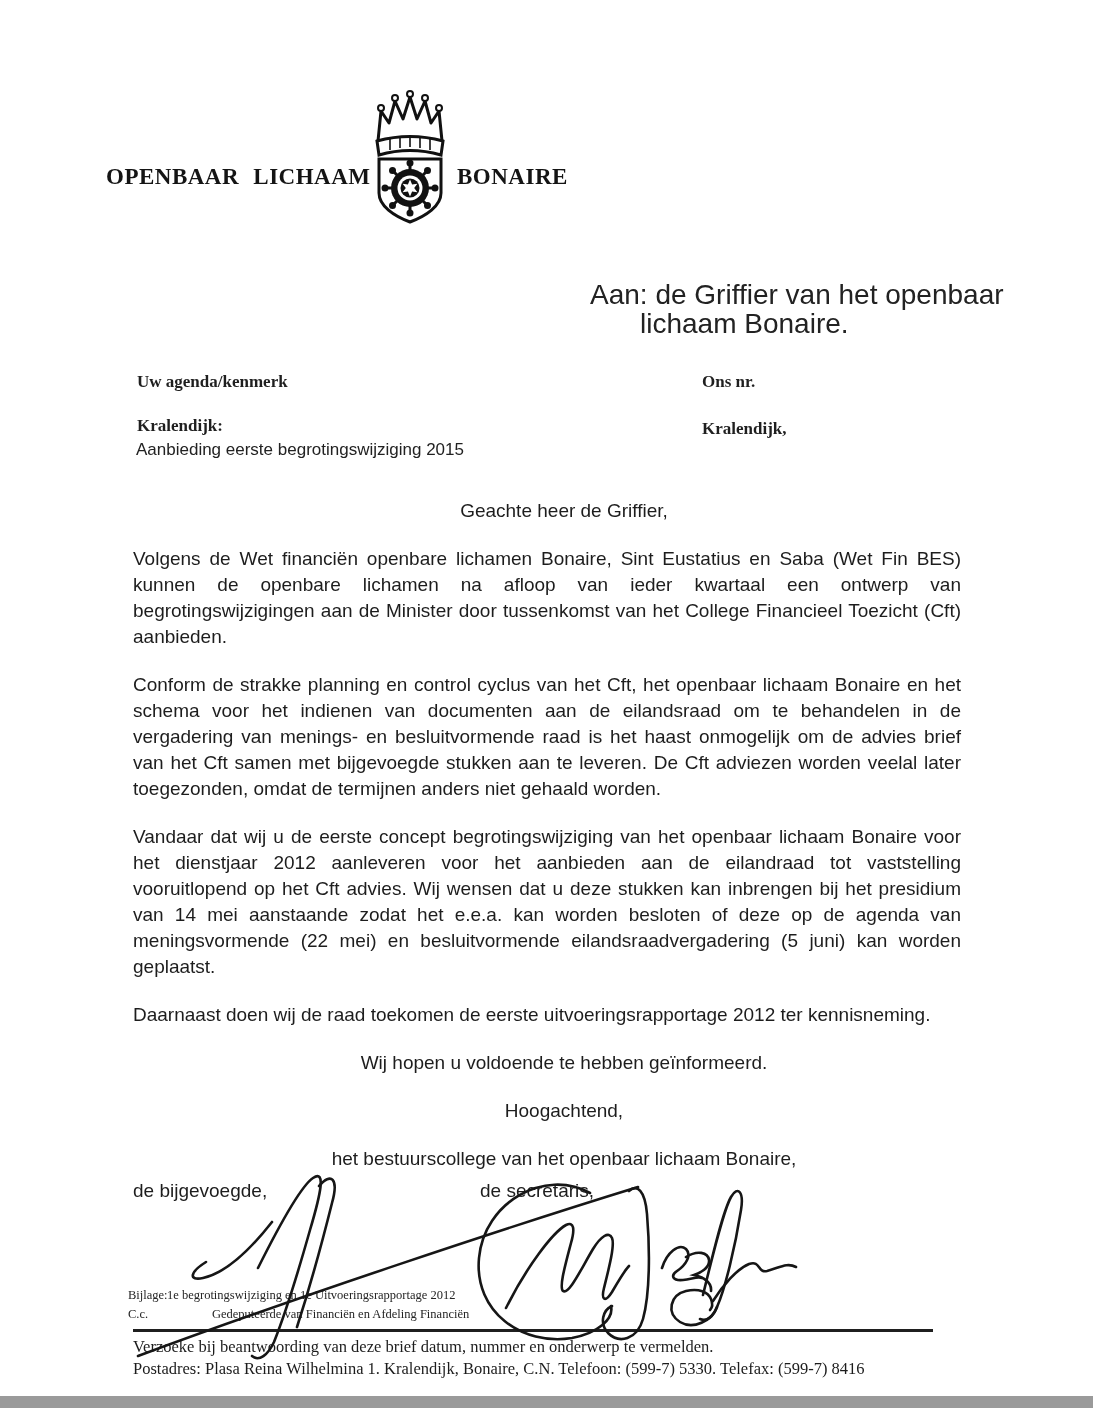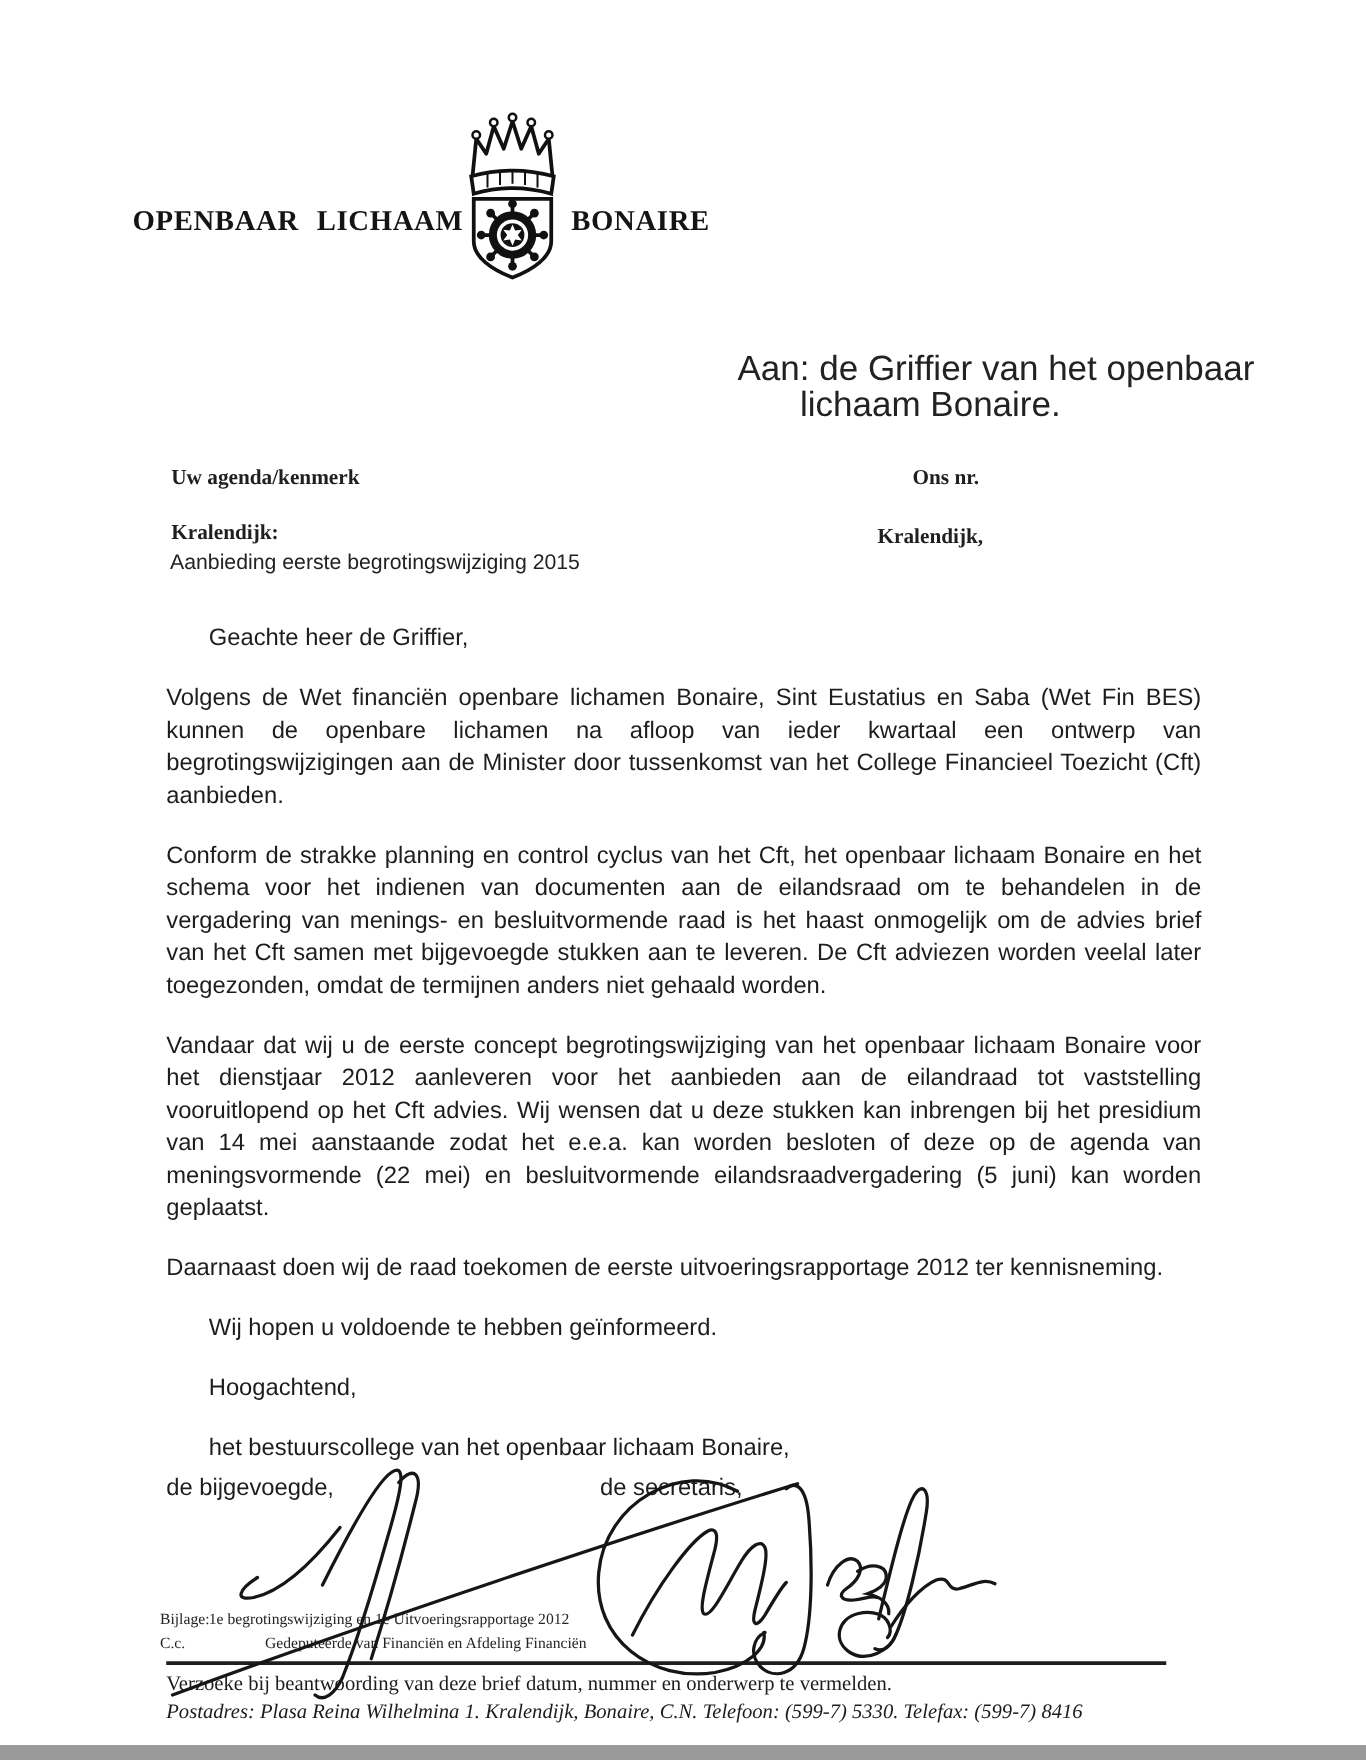--- a/index.html
+++ b/index.html
@@ -28,34 +28,34 @@
     font-size:28px;line-height:29px;color:#222;
   }
   .aan .l2{padding-left:50px;}
   
   .reflabel{
     position:absolute;
     font-family:"Liberation Serif", serif;font-weight:bold;font-size:17px;
     color:#1f1f1f;white-space:nowrap;
   }
   #uwbrief{left:137px;top:372px;}
-  #onsnr{left:730px;top:372px;}
+  #onsnr{left:702px;top:372px;}
   #onderwerp{left:137px;top:416px;}
   #kralendijk{left:702px;top:419px;}
   #subject{
     position:absolute;left:136px;top:440px;
     font-size:17px;color:#222;white-space:nowrap;
   }
   
   .body-text{
     position:absolute;left:133px;top:498px;width:828px;
     font-size:19px;line-height:26px;color:#1d1d1d;
   }
   .body-text p{margin:0 0 22px 0;text-align:justify;}
-  .body-text p.nojust{text-align:left;margin-left:34px;}
+  .body-text p.nojust{text-align:center;margin-left:34px;}
   .close-row{position:relative;height:26px;margin:0;}
   .close-row .right{position:absolute;left:347px;top:0;}
   
   .bijlage{
     position:absolute;left:128px;top:1286px;
     font-family:"Liberation Serif", serif;font-size:12.5px;line-height:19px;
     color:#242424;white-space:nowrap;
   }
   .bijlage .lab1{display:inline-block;width:39px;}
   .bijlage .lab2{display:inline-block;width:84px;}
@@ -63,21 +63,21 @@
   .divider{
     position:absolute;left:133px;top:1329px;width:800px;height:3px;
     background:#1f1f1f;
   }
   .footer-line{
     position:absolute;left:133px;
     font-family:"Liberation Serif", serif;font-size:16.5px;color:#1c1c1c;
     white-space:nowrap;
   }
   #footer1{top:1337px;}
-  #footer2{top:1359px;font-style:italic;}
+  #footer2{top:1359px;}
   
   #signatures{
     position:absolute;left:0;top:0;width:1093px;height:1408px;
     pointer-events:none;
   }
   #signatures path{fill:none;stroke:#161616;stroke-width:2.6;stroke-linecap:round;}
 </style>
 </head>
 <body>
 

